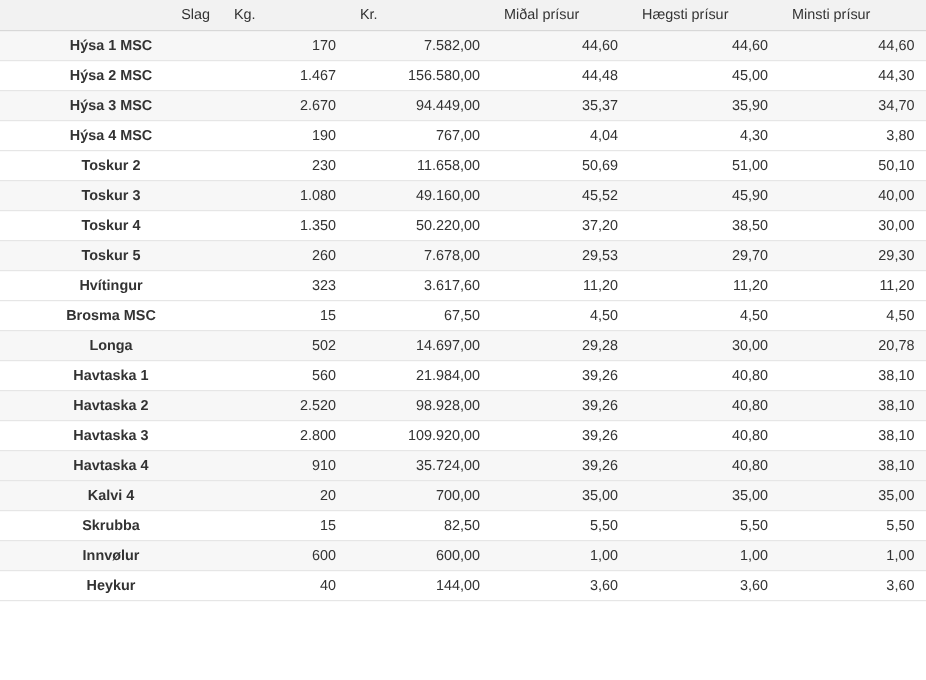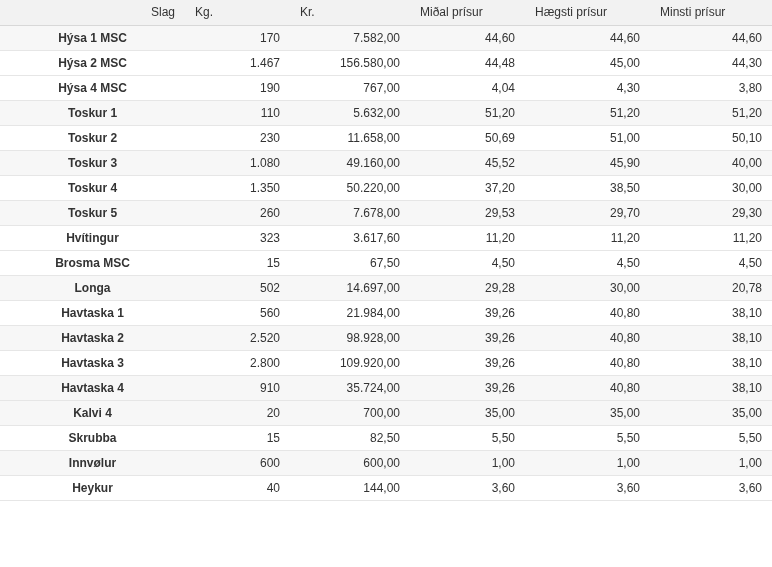--- a/index.html
+++ b/index.html
@@ -99,36 +99,36 @@
         <td class="col-num">44,60</td>
       </tr>
       <tr class="even">
         <td class="col-name">Hýsa 2 MSC</td>
         <td class="col-num">1.467</td>
         <td class="col-num">156.580,00</td>
         <td class="col-num">44,48</td>
         <td class="col-num">45,00</td>
         <td class="col-num">44,30</td>
       </tr>
+      <tr class="odd">
+        <td class="col-name">Hýsa 3 MSC</td>
+        <td class="col-num">2.670</td>
+        <td class="col-num">94.449,00</td>
+        <td class="col-num">35,37</td>
+        <td class="col-num">35,90</td>
+        <td class="col-num">34,70</td>
+      </tr>
       <tr class="even">
         <td class="col-name">Hýsa 4 MSC</td>
         <td class="col-num">190</td>
         <td class="col-num">767,00</td>
         <td class="col-num">4,04</td>
         <td class="col-num">4,30</td>
         <td class="col-num">3,80</td>
       </tr>
-      <tr class="odd">
-        <td class="col-name">Toskur 1</td>
-        <td class="col-num">110</td>
-        <td class="col-num">5.632,00</td>
-        <td class="col-num">51,20</td>
-        <td class="col-num">51,20</td>
-        <td class="col-num">51,20</td>
-      </tr>
       <tr class="even">
         <td class="col-name">Toskur 2</td>
         <td class="col-num">230</td>
         <td class="col-num">11.658,00</td>
         <td class="col-num">50,69</td>
         <td class="col-num">51,00</td>
         <td class="col-num">50,10</td>
       </tr>
       <tr class="odd">
         <td class="col-name">Toskur 3</td>

